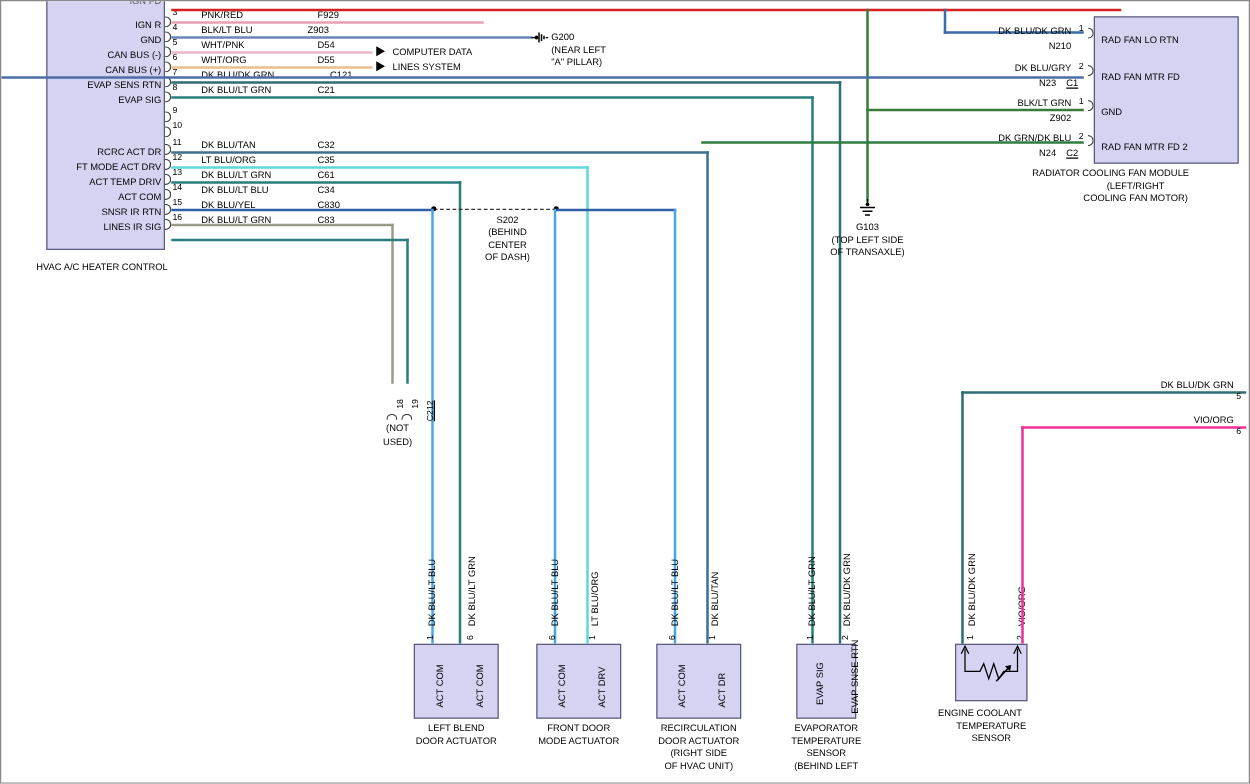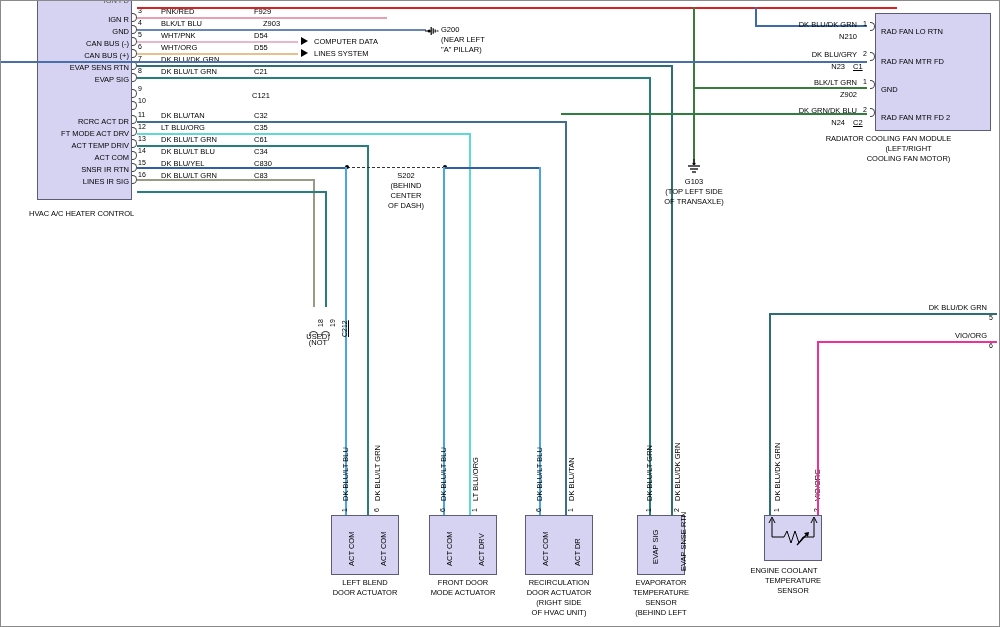--- a/index.html
+++ b/index.html
@@ -48,21 +48,21 @@
   <div class="pin" style="left:131px;top:12px;"></div>
   <div class="num" style="left:137px;top:6px;">3</div>
   <div class="t" style="left:160px;top:6px;">PNK/RED</div>
   <div class="t" style="left:253px;top:6px;">F929</div>
   <div class="w wh" style="left:136px;top:16px;width:250px;border-top-color:#e8a0b0;"></div>
 
   <div class="t r" style="left:22px;top:26px;width:106px;">GND</div>
   <div class="pin" style="left:131px;top:24px;"></div>
   <div class="num" style="left:137px;top:18px;">4</div>
   <div class="t" style="left:160px;top:18px;">BLK/LT BLU</div>
-  <div class="t" style="left:262px;top:18px;">Z903</div>
+  <div class="t" style="left:245px;top:18px;">Z903</div>
   <div class="w wh" style="left:136px;top:28px;width:289px;border-top-color:#6a86b8;"></div>
 
   <div class="t r" style="left:22px;top:38px;width:106px;">CAN BUS (-)</div>
   <div class="pin" style="left:131px;top:36px;"></div>
   <div class="num" style="left:137px;top:30px;">5</div>
   <div class="t" style="left:160px;top:30px;">WHT/PNK</div>
   <div class="t" style="left:253px;top:30px;text-align:right;">D54</div>
   <div class="w wh" style="left:136px;top:40px;width:161px;border-top-color:#e8b8c8;"></div>
 
   <div class="t r" style="left:22px;top:50px;width:106px;">CAN BUS (+)</div>
@@ -74,21 +74,21 @@
 
   <div class="arrow" style="left:300px;top:36px;"></div>
   <div class="arrow" style="left:300px;top:48px;"></div>
   <div class="t" style="left:313px;top:36px;">COMPUTER DATA</div>
   <div class="t" style="left:313px;top:48px;">LINES SYSTEM</div>
 
   <div class="t r" style="left:14px;top:62px;width:114px;">EVAP SENS RTN</div>
   <div class="pin" style="left:131px;top:60px;"></div>
   <div class="num" style="left:137px;top:54px;">7</div>
   <div class="t" style="left:160px;top:54px;">DK BLU/DK GRN</div>
-  <div class="t" style="left:251px;top:54px;margin-top:36px;">C121</div>
+  <div class="t" style="left:263px;top:54px;">C121</div>
   <div class="w wh" style="left:136px;top:64px;width:536px;border-top-color:#2d6e73;"></div>
   <div class="w wv" style="left:670px;top:64px;height:450px;border-left-color:#2d6e73;"></div>
 
   <div class="t r" style="left:22px;top:74px;width:106px;">EVAP SIG</div>
   <div class="pin" style="left:131px;top:72px;"></div>
   <div class="num" style="left:137px;top:66px;">8</div>
   <div class="t" style="left:160px;top:66px;">DK BLU/LT GRN</div>
   <div class="t" style="left:253px;top:66px;">C21</div>
   <div class="w wh" style="left:136px;top:76px;width:514px;border-top-color:#2a7d7d;"></div>
   <div class="w wv" style="left:648px;top:76px;height:438px;border-left-color:#2a7d7d;"></div>
@@ -152,21 +152,21 @@
   <div class="t" style="left:253px;top:170px;">C83</div>
   <div class="w wh" style="left:136px;top:190px;width:190px;border-top-color:#2a7d7d;"></div>
   <div class="w wv" style="left:324px;top:190px;height:116px;border-left-color:#2a7d7d;"></div>
 
   <div class="numv" style="left:316px;top:326px;">18</div>
   <div class="numv" style="left:328px;top:326px;">19</div>
   <div class="numv ul" style="left:340px;top:336px;">C212</div>
   <div class="pinb" style="left:308px;top:330px;"></div>
   <div class="pinb" style="left:320px;top:330px;"></div>
   <div class="t c" style="left:292px;top:337px;width:50px;">(NOT</div>
-  <div class="t c" style="left:292px;top:331px;width:50px;">USED)</div>
+  <div class="t c" style="left:292px;top:348px;width:50px;">USED)</div>
 
   <div class="abs" style="left:424px;top:22px;width:14px;height:12px;">
     <svg width="14" height="12" viewBox="0 0 14 12">
       <line x1="0" y1="6" x2="3" y2="6" stroke="#000" stroke-width="1"></line>
       <circle cx="4.2" cy="6" r="1.6" fill="#000"></circle>
       <line x1="6.2" y1="2" x2="6.2" y2="10" stroke="#000" stroke-width="1.2"></line>
       <line x1="8.2" y1="3.3" x2="8.2" y2="8.7" stroke="#000" stroke-width="1.2"></line>
       <line x1="10.2" y1="4.6" x2="10.2" y2="7.4" stroke="#000" stroke-width="1.2"></line>
       <line x1="11.6" y1="6" x2="13.5" y2="6" stroke="#000" stroke-width="1"></line>
     </svg>

